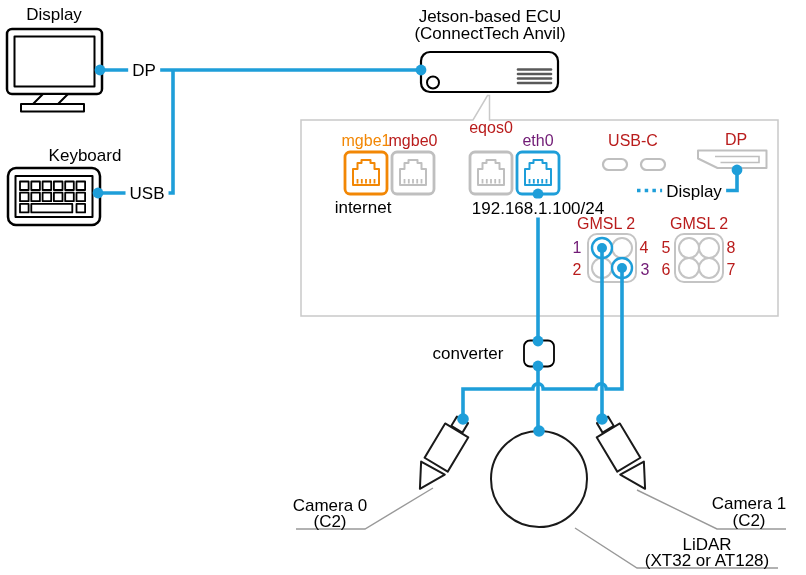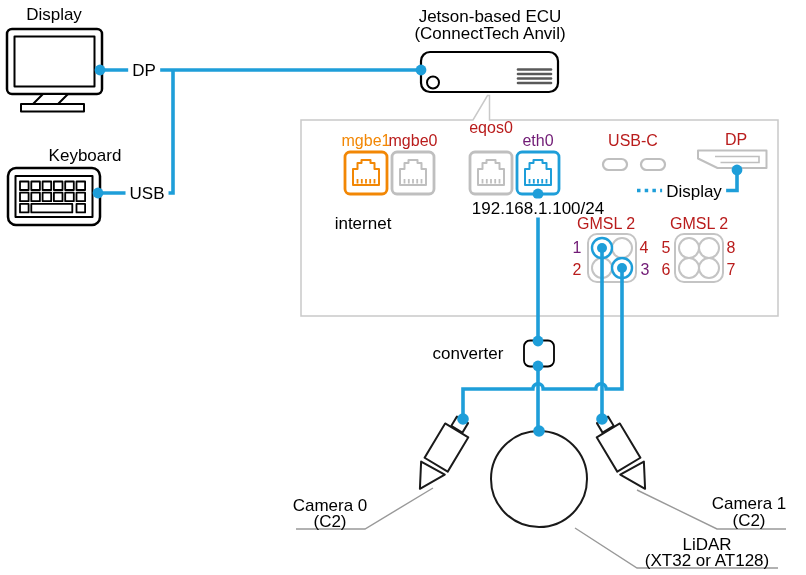--- a/index.html
+++ b/index.html
@@ -189,21 +189,21 @@
   <span class="lbl bg" style="left:144px;top:70px;">DP</span>
   <span class="lbl bg" style="left:147px;top:193px;">USB</span>
 
   <span class="lbl" style="left:490px;top:16px;">Jetson-based ECU</span>
   <span class="lbl" style="left:490px;top:33px;">(ConnectTech Anvil)</span>
 
   <span class="lbl sm orange" style="left:366px;top:141px;">mgbe1</span>
   <span class="lbl sm gray" style="left:413px;top:141px;">mgbe0</span>
   <span class="lbl sm gray" style="left:491px;top:128px;">eqos0</span>
   <span class="lbl sm blue" style="left:538px;top:141px;">eth0</span>
-  <span class="lbl" style="left:363px;top:223px;">internet</span>
+  <span class="lbl" style="left:363px;top:207px;">internet</span>
   <span class="lbl bg" style="left:538px;top:208px;">192.168.1.100/24</span>
 
   <span class="lbl sm gray" style="left:633px;top:141px;">USB-C</span>
   <span class="lbl sm gray" style="left:736px;top:140px;">DP</span>
   <span class="lbl bg" style="left:694px;top:191px;">Display</span>
 
   <span class="lbl sm gray" style="left:606px;top:224px;">GMSL 2</span>
   <span class="lbl sm gray" style="left:699px;top:224px;">GMSL 2</span>
 
   <span class="lbl sm blue" style="left:577px;top:248px;">1</span>

